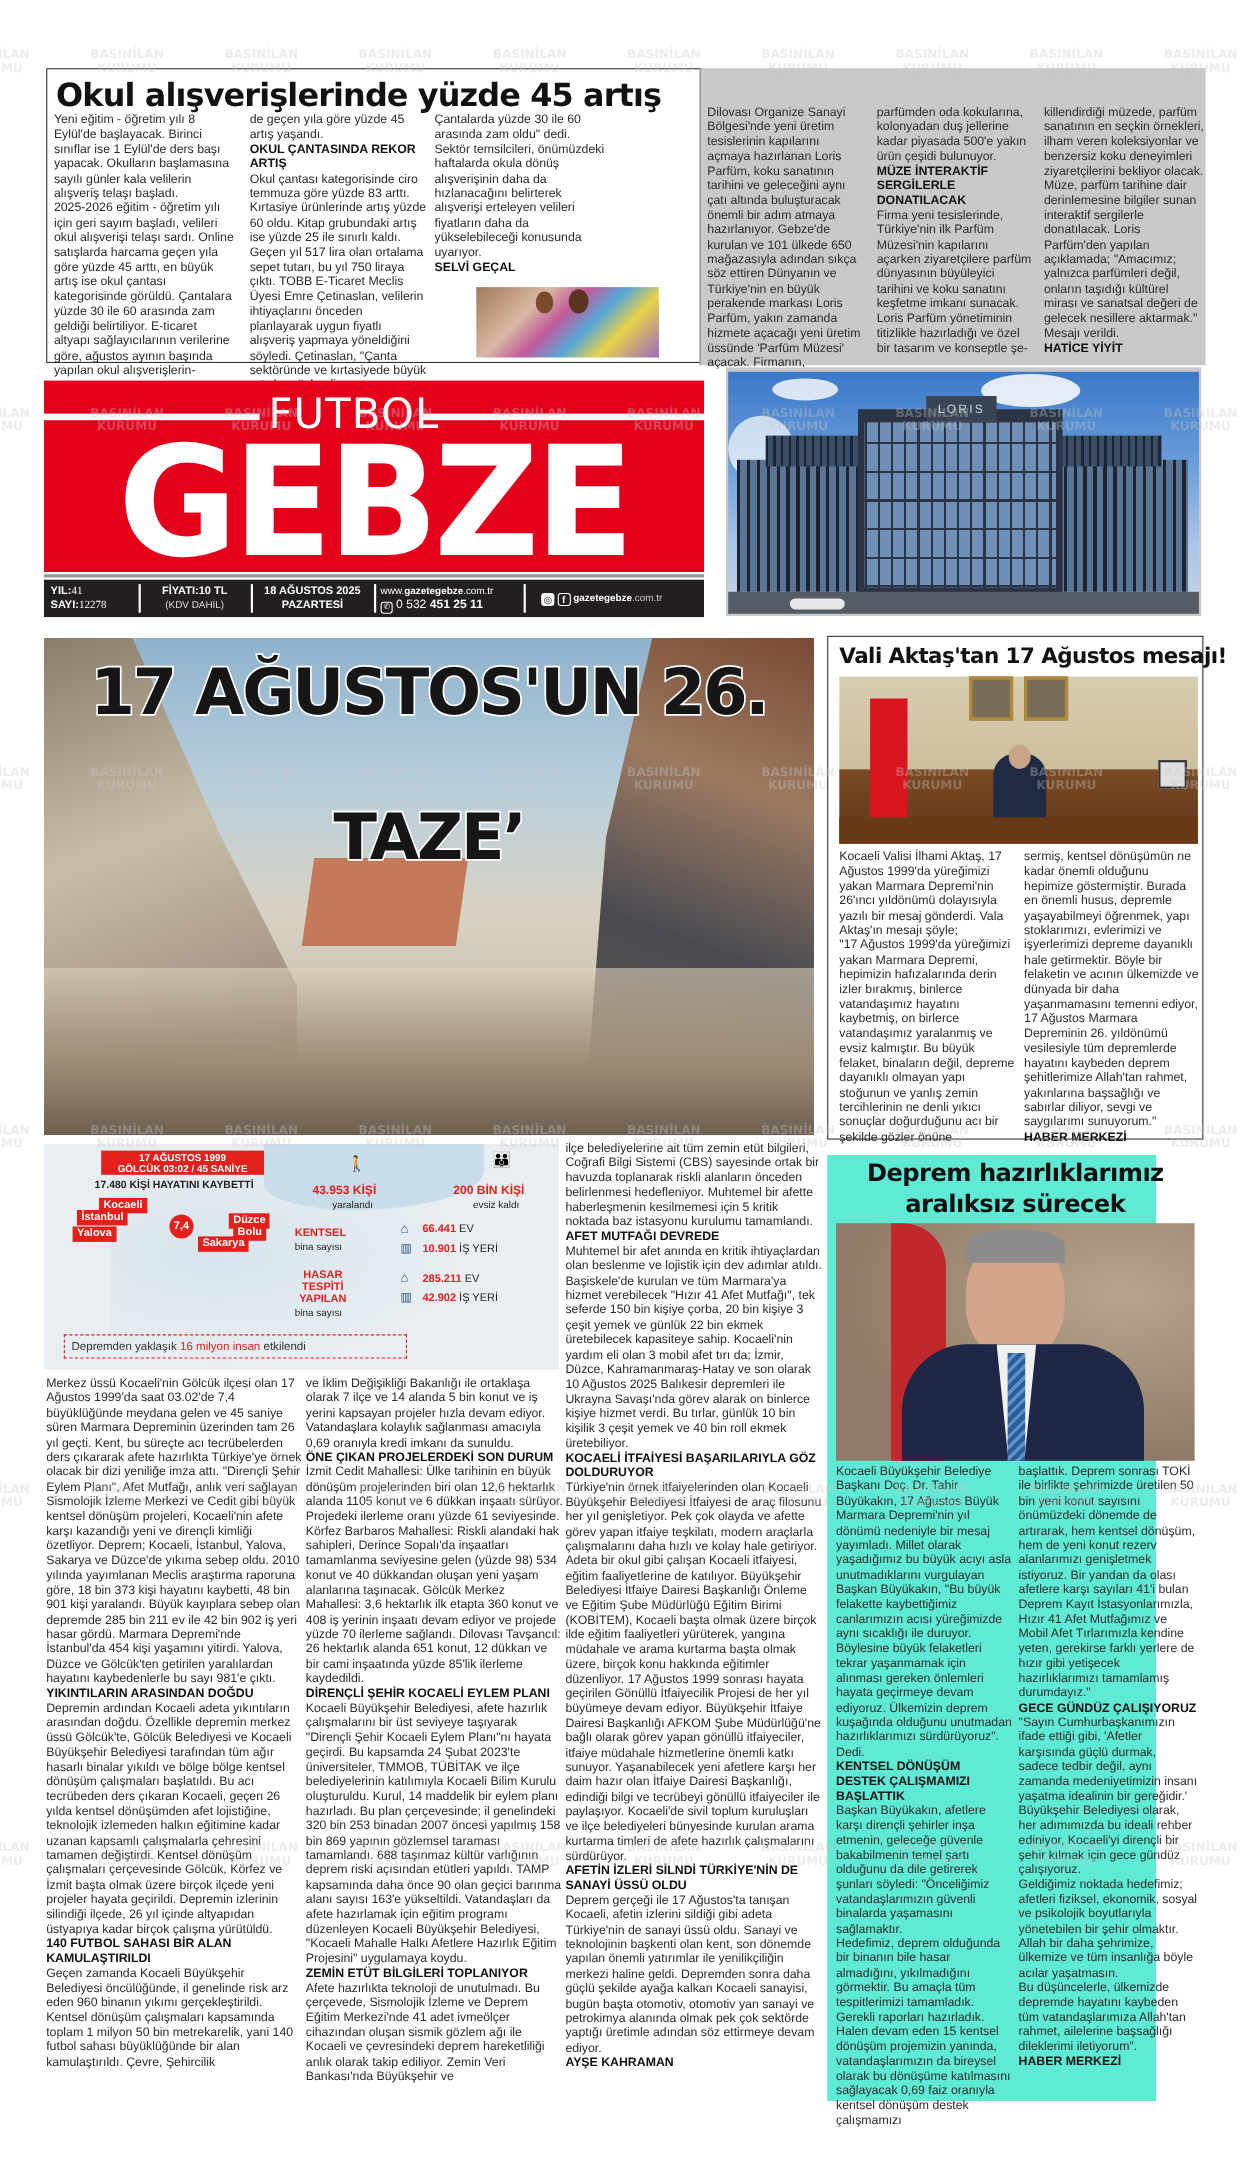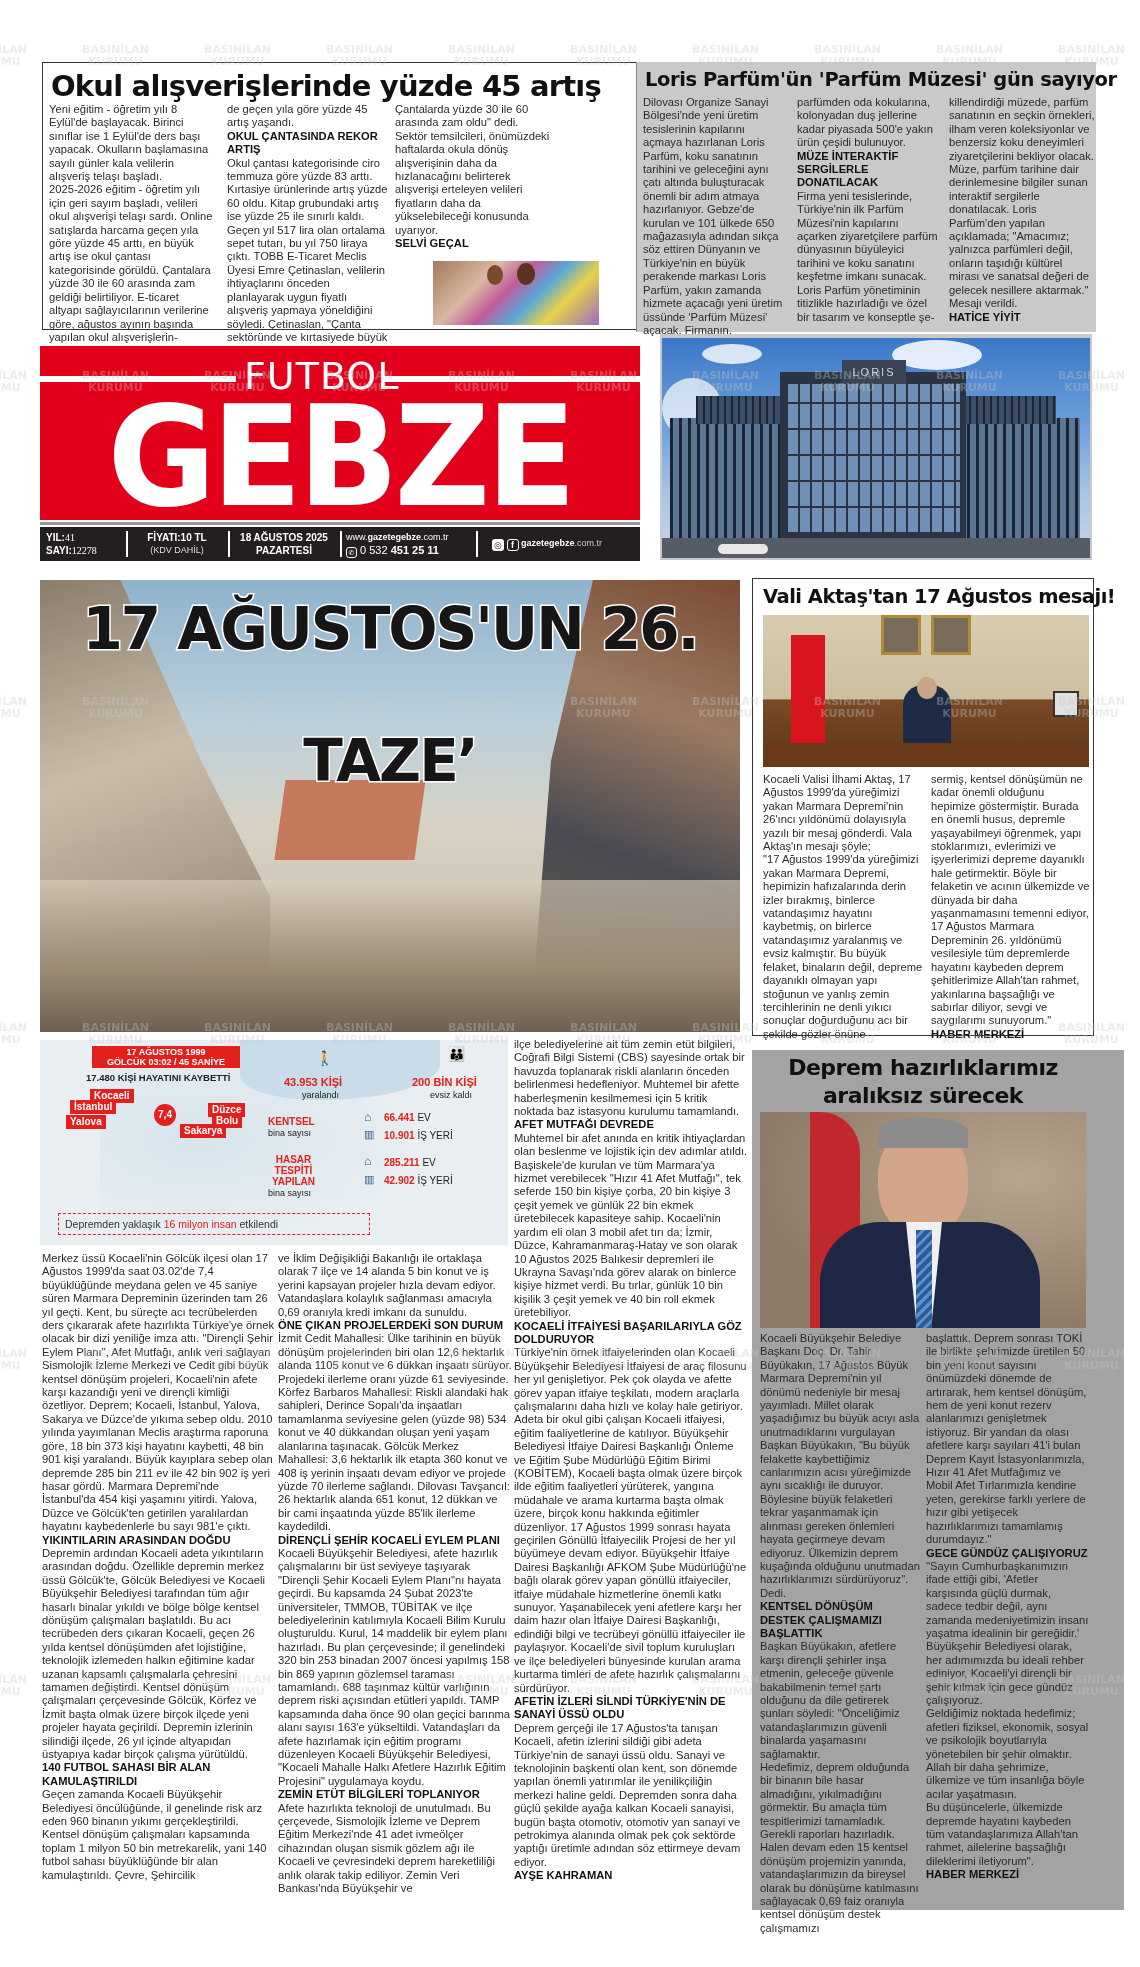--- a/index.html
+++ b/index.html
@@ -30,21 +30,21 @@
 #hero{left:40px;top:580px;width:700px;height:452px;overflow:hidden}
 #hero .ht{position:absolute;left:0;width:700px;text-align:center;font-family:"DejaVu Sans",sans-serif;font-weight:bold;font-size:58px;line-height:58px;color:#161616;letter-spacing:-2px;-webkit-text-stroke:3px #fff;paint-order:stroke fill}
 
 #info{left:40px;top:1040px;width:468px;height:205px;background:#e8eef2;overflow:hidden}
 .lbl{position:absolute;background:#e3201b;color:#fff;font-weight:bold;font-size:10px;padding:1px 4px;line-height:12px}
 .red{color:#e3201b;font-weight:bold}
 
 #s3{left:752px;top:578px;width:342px;height:458px;border:1.5px solid #333;background:#fff}
 #s3 h1{position:absolute;left:10px;top:6px;font-family:"DejaVu Sans",sans-serif;font-weight:bold;font-size:19.5px;letter-spacing:-0.5px;color:#111;white-space:nowrap}
 
-#s4{left:752px;top:1050px;width:372px;height:860px;background:#a3a3a3}
+#s4{left:752px;top:1050px;width:299px;height:860px;background:#5eead4}
 #s4 h1{position:absolute;left:0;top:4px;width:342px;text-align:center;font-family:"DejaVu Sans",sans-serif;font-weight:bold;font-size:22px;line-height:28px;letter-spacing:-0.5px;color:#111}
 .wm{position:absolute;font-family:"DejaVu Sans",sans-serif;font-weight:bold;font-size:11px;color:rgba(200,200,200,0.35);pointer-events:none;text-align:center;line-height:12px}
 </style>
 </head>
 <body>
 
 <section id="s1" class="abs">
   <h1>Okul alışverişlerinde yüzde 45 artış</h1>
   <div class="col txt" style="left:6px;top:40px;width:166px">
       <p>Yeni eğitim - öğretim yılı 8 Eylül'de başlayacak. Birinci sınıflar ise 1 Eylül'de ders başı yapacak. Okulların başlamasına sayılı günler kala velilerin alışveriş telaşı başladı.</p>
@@ -60,21 +60,20 @@
       <p>Sektör temsilcileri, önümüzdeki haftalarda okula dönüş alışverişinin daha da hızlanacağını belirterek alışverişi erteleyen velileri fiyatların daha da yükselebileceği konusunda uyarıyor.</p>
       <p class="by">SELVİ GEÇAL</p>
     </div>
   <div class="abs" style="left:390px;top:198px;width:166px;height:64px;background:linear-gradient(135deg,#a37a5a 0%,#d9b8a4 30%,#c25b9a 45%,#58a6d8 60%,#e8d24a 75%,#9b6ac2 100%)">
     <div class="abs" style="left:54px;top:4px;width:16px;height:20px;border-radius:50%;background:#7a4b2b"></div>
     <div class="abs" style="left:84px;top:2px;width:18px;height:22px;border-radius:50%;background:#5a3420"></div>
   </div>
 </section>
 
 <section id="s2" class="abs">
-  <h1>Loris Parfüm'ün 'Parfüm Müzesi' gün sayıyor</h1>
   <div class="col txt" style="left:6px;top:34px;width:144px">
       <p>Dilovası Organize Sanayi Bölgesi'nde yeni üretim tesislerinin kapılarını açmaya hazırlanan Loris Parfüm, koku sanatının tarihini ve geleceğini aynı çatı altında buluşturacak önemli bir adım atmaya hazırlanıyor.  Gebze'de kurulan ve 101 ülkede 650 mağazasıyla adından sıkça söz ettiren Dünyanın ve Türkiye'nin en büyük perakende markası Loris Parfüm, yakın zamanda hizmete açacağı yeni üretim üssünde 'Parfüm Müzesi' açacak. Firmanın,</p>
     </div>
   <div class="col txt" style="left:160px;top:34px;width:142px">
       <p>parfümden oda kokularına, kolonyadan duş jellerine kadar piyasada 500'e yakın ürün çeşidi bulunuyor.</p>
       <p class="sub">MÜZE İNTERAKTİF SERGİLERLE DONATILACAK</p>
       <p>Firma yeni tesislerinde, Türkiye'nin ilk Parfüm Müzesi'nin kapılarını açarken ziyaretçilere parfüm dünyasının büyüleyici tarihini ve koku sanatını keşfetme imkanı sunacak. Loris Parfüm yönetiminin titizlikle hazırladığı ve özel bir tasarım ve konseptle şe-</p>
     </div>
   <div class="col txt" style="left:312px;top:34px;width:146px">
       <p>killendirdiği müzede, parfüm sanatının en seçkin örnekleri, ilham veren koleksiyonlar ve benzersiz koku deneyimleri ziyaretçilerini bekliyor olacak. Müze, parfüm tarihine dair derinlemesine bilgiler sunan interaktif sergilerle donatılacak.  Loris Parfüm'den yapılan açıklamada; "Amacımız; yalnızca parfümleri değil, onların taşıdığı kültürel mirası ve sanatsal değeri de gelecek nesillere aktarmak." Mesajı verildi.</p>

